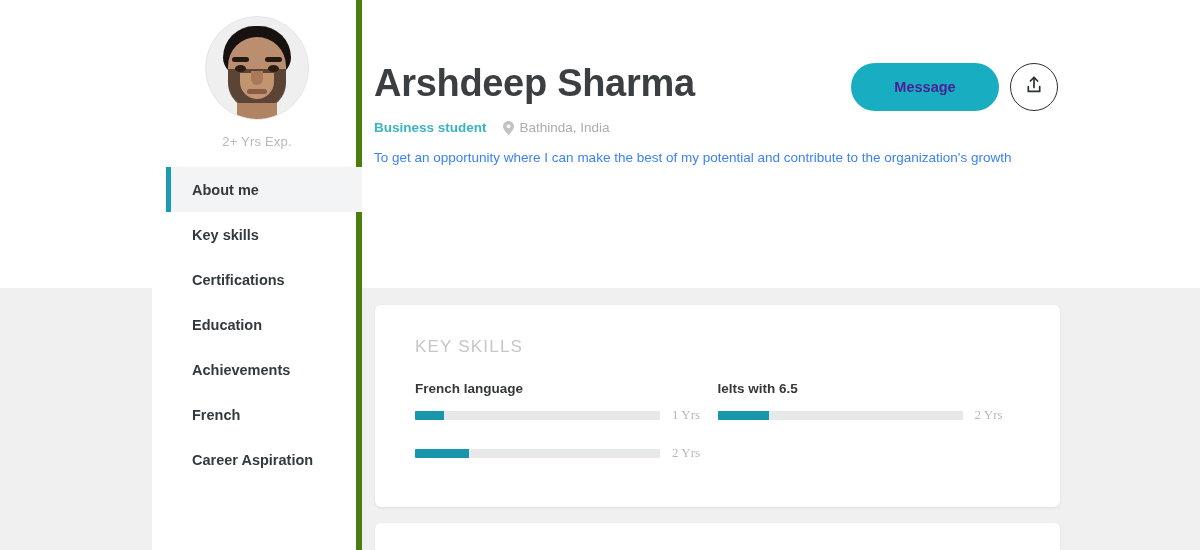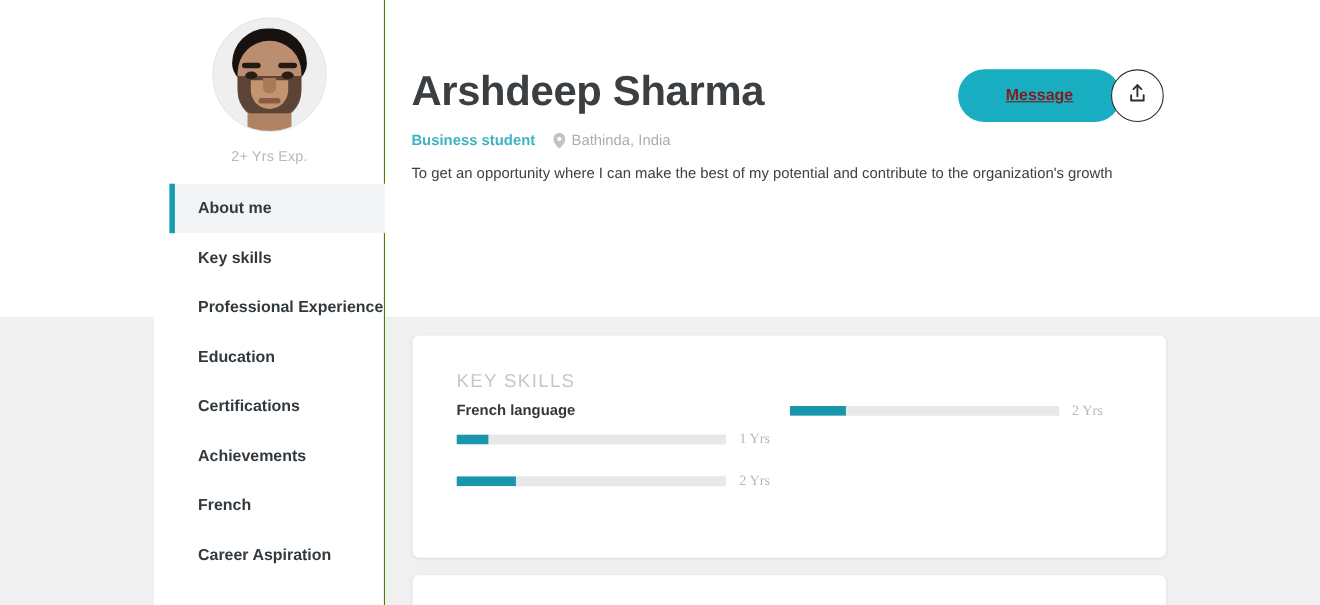--- a/index.html
+++ b/index.html
@@ -25,26 +25,26 @@
     left: 0;
     top: 288px;
     width: 1200px;
     height: 262px;
     background: #f0f0f0;
   }
 
   
   .sidebar {
     position: absolute;
-    left: 140px;
+    left: 152px;
     top: 0;
     width: 210px;
     height: 550px;
     background: #ffffff;
-    border-right: 1px solid #4d7c0f;
+    border-right: 6px solid #4d7c0f;
     z-index: 5;
   }
 
   .avatar-wrap {
     width: 210px;
     padding-top: 16px;
     display: flex;
     flex-direction: column;
     align-items: center;
   }
@@ -232,38 +232,37 @@
     color: #a9aeb2;
   }
 
   .bio {
     position: absolute;
     left: 24px;
     top: 147px;
     width: 660px;
     font-size: 13.5px;
     line-height: 21px;
-    color: #404040;
+    color: #3b82f6;
   }
 
   .msg-btn {
     position: absolute;
-    left: 521px;
+    left: 501px;
     top: 63px;
     width: 148px;
     height: 48px;
     border: none;
     border-radius: 24px;
     background: #19adc1;
-    color: #7f1d1d;
+    color: #4c1d95;
     font-family: "Liberation Sans", sans-serif;
     font-size: 14.5px;
     font-weight: bold;
     cursor: pointer;
-    text-decoration: underline;
   }
 
   .share-btn {
     position: absolute;
     left: 660px;
     top: 63px;
     width: 48px;
     height: 48px;
     border-radius: 50%;
     border: 1.5px solid #2c2f31;
@@ -291,21 +290,21 @@
     left: 40px;
     top: 32px;
     font-size: 17px;
     letter-spacing: 1.2px;
     color: #c7c7c7;
   }
 
   .skills-grid {
     position: absolute;
     left: 40px;
-    top: 60px;
+    top: 76px;
     width: 605px;
     display: flex;
     flex-wrap: wrap;
   }
 
   .skill {
     width: 50%;
     margin-bottom: 22px;
   }
   .skill-name {
@@ -364,27 +363,24 @@
     </div>
 
     <nav class="nav">
       <div class="nav-item active">
         <span>About me</span>
       </div>
       <div class="nav-item">
         <span>Key skills</span>
       </div>
       <div class="nav-item">
-        <span>Professional Experience</span>
+        <span>Certifications</span>
       </div>
       <div class="nav-item">
         <span>Education</span>
-      </div>
-      <div class="nav-item">
-        <span>Certifications</span>
       </div>
       <div class="nav-item">
         <span>Achievements</span>
       </div>
       <div class="nav-item">
         <span>French</span>
       </div>
       <div class="nav-item">
         <span>Career Aspiration</span>
       </div>
@@ -430,20 +426,21 @@
         <div class="skill-name">French language</div>
         <div class="skill-row">
           <div class="skill-track">
             <div class="skill-fill" style="width: 12%;"></div>
           </div>
           <div class="skill-years">1 Yrs</div>
         </div>
       </div>
 
       <div class="skill">
+        <div class="skill-name">Ielts with 6.5</div>
         <div class="skill-row">
           <div class="skill-track">
             <div class="skill-fill" style="width: 21%;"></div>
           </div>
           <div class="skill-years">2 Yrs</div>
         </div>
       </div>
 
       <div class="skill">
         <div class="skill-row">

